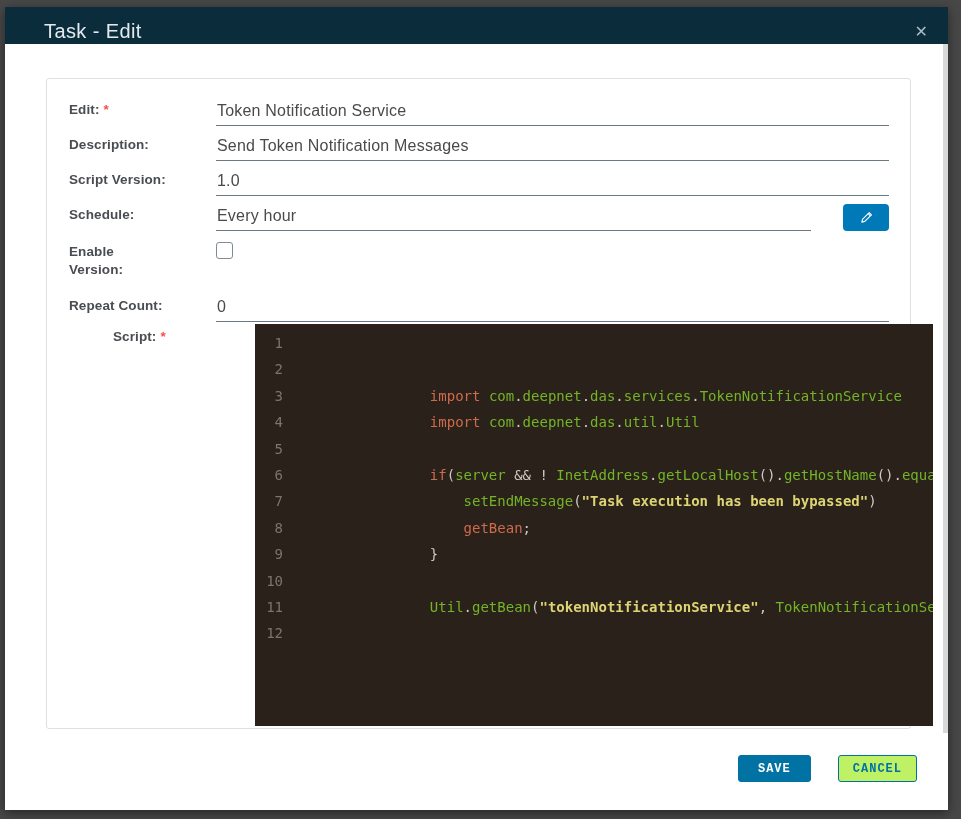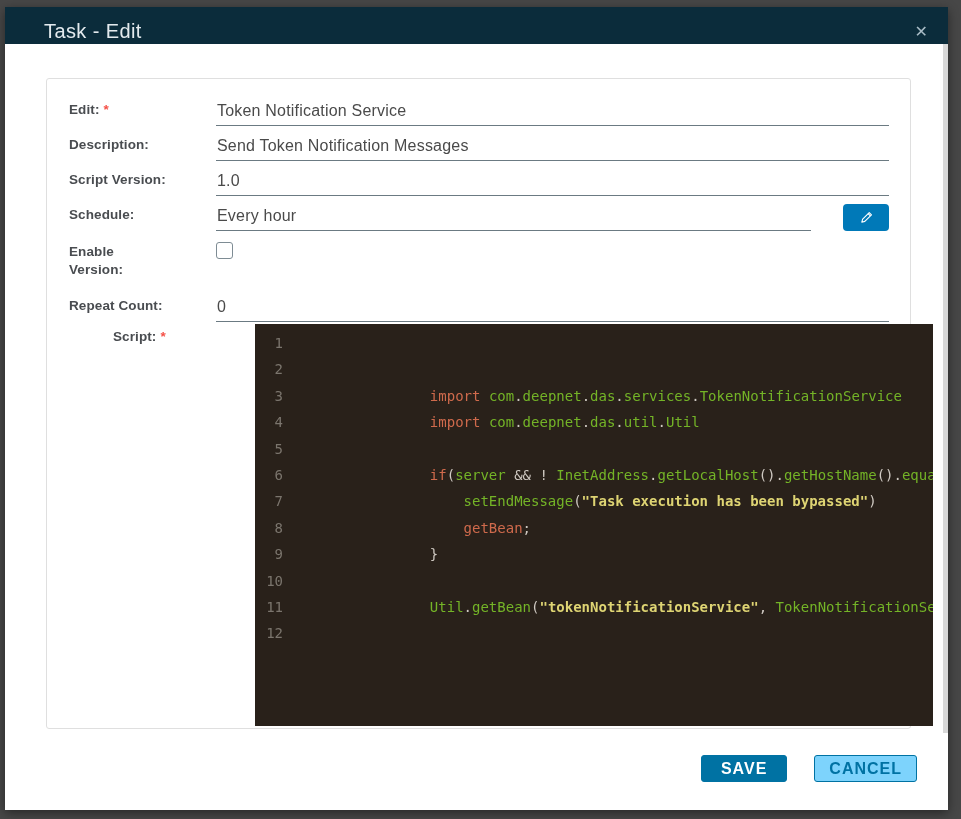--- a/index.html
+++ b/index.html
@@ -70,28 +70,28 @@
   .code { margin-left:12px; flex:1; overflow:hidden; white-space:pre; }
   .tok-kw  { color:#cf6a4c; }
   .tok-id  { color:#74b427; }
   .tok-pl  { color:#cfc9c2; }
   .tok-str { color:#ded473; font-weight:bold; }
   .tok-sp  { color:#cfc9c2; }
   .footer {
     position:absolute; right:31px; top:711px; display:flex; align-items:center;
   }
   .btn {
-    height:27px; border-radius:3px; font-size:16px; font-weight:700;
-    letter-spacing:1px; cursor:pointer; font-family:Liberation Sans, sans-serif;
+    height:27px; border-radius:3px; font-size:12px; font-weight:700;
+    letter-spacing:1px; cursor:pointer; font-family:Liberation Mono, monospace;
   }
   .btn-save {
     background:#0072a3; color:#ffffff; border:1px solid #0072a3; padding:0 19px;
   }
   .btn-cancel {
-    background:#7dd3fc; color:#0072a3; border:1px solid #0072a3; padding:0 14px;
+    background:#bef264; color:#0072a3; border:1px solid #0072a3; padding:0 14px;
     margin-left:27px;
   }
 </style>
 </head>
 <body>
 
 <div class="viewport">
   <div class="modal">
 
     <div class="modal-header">

